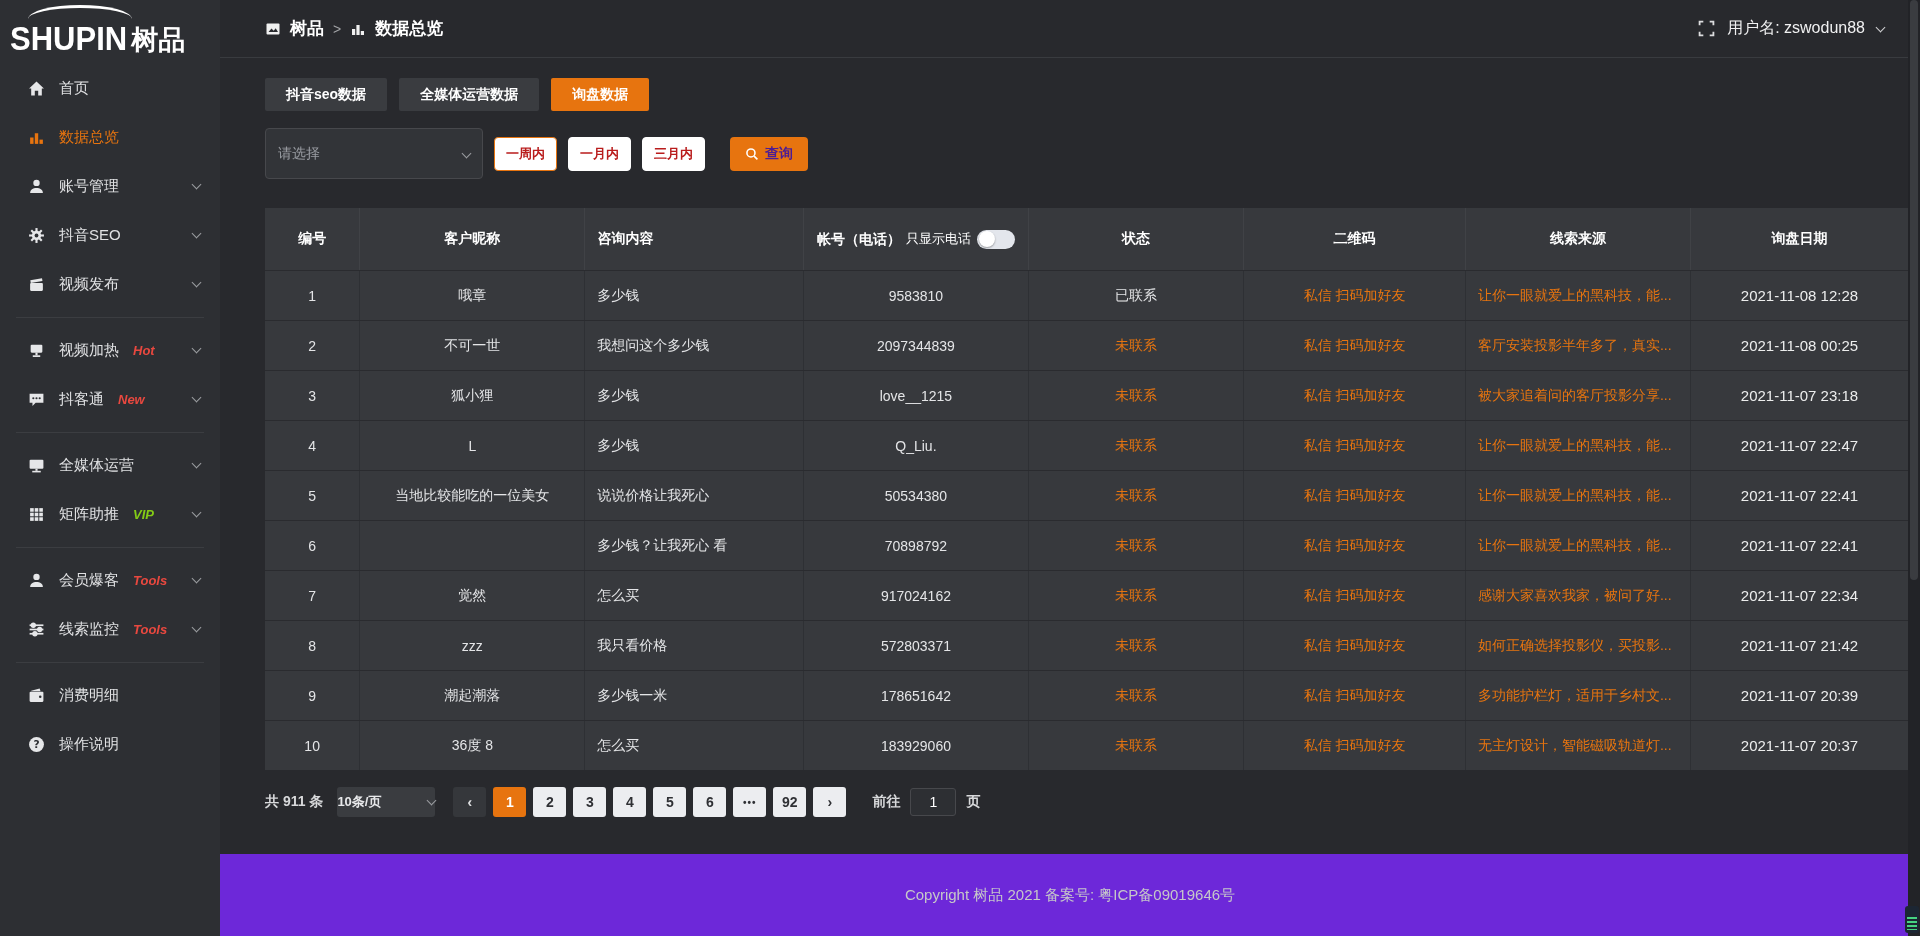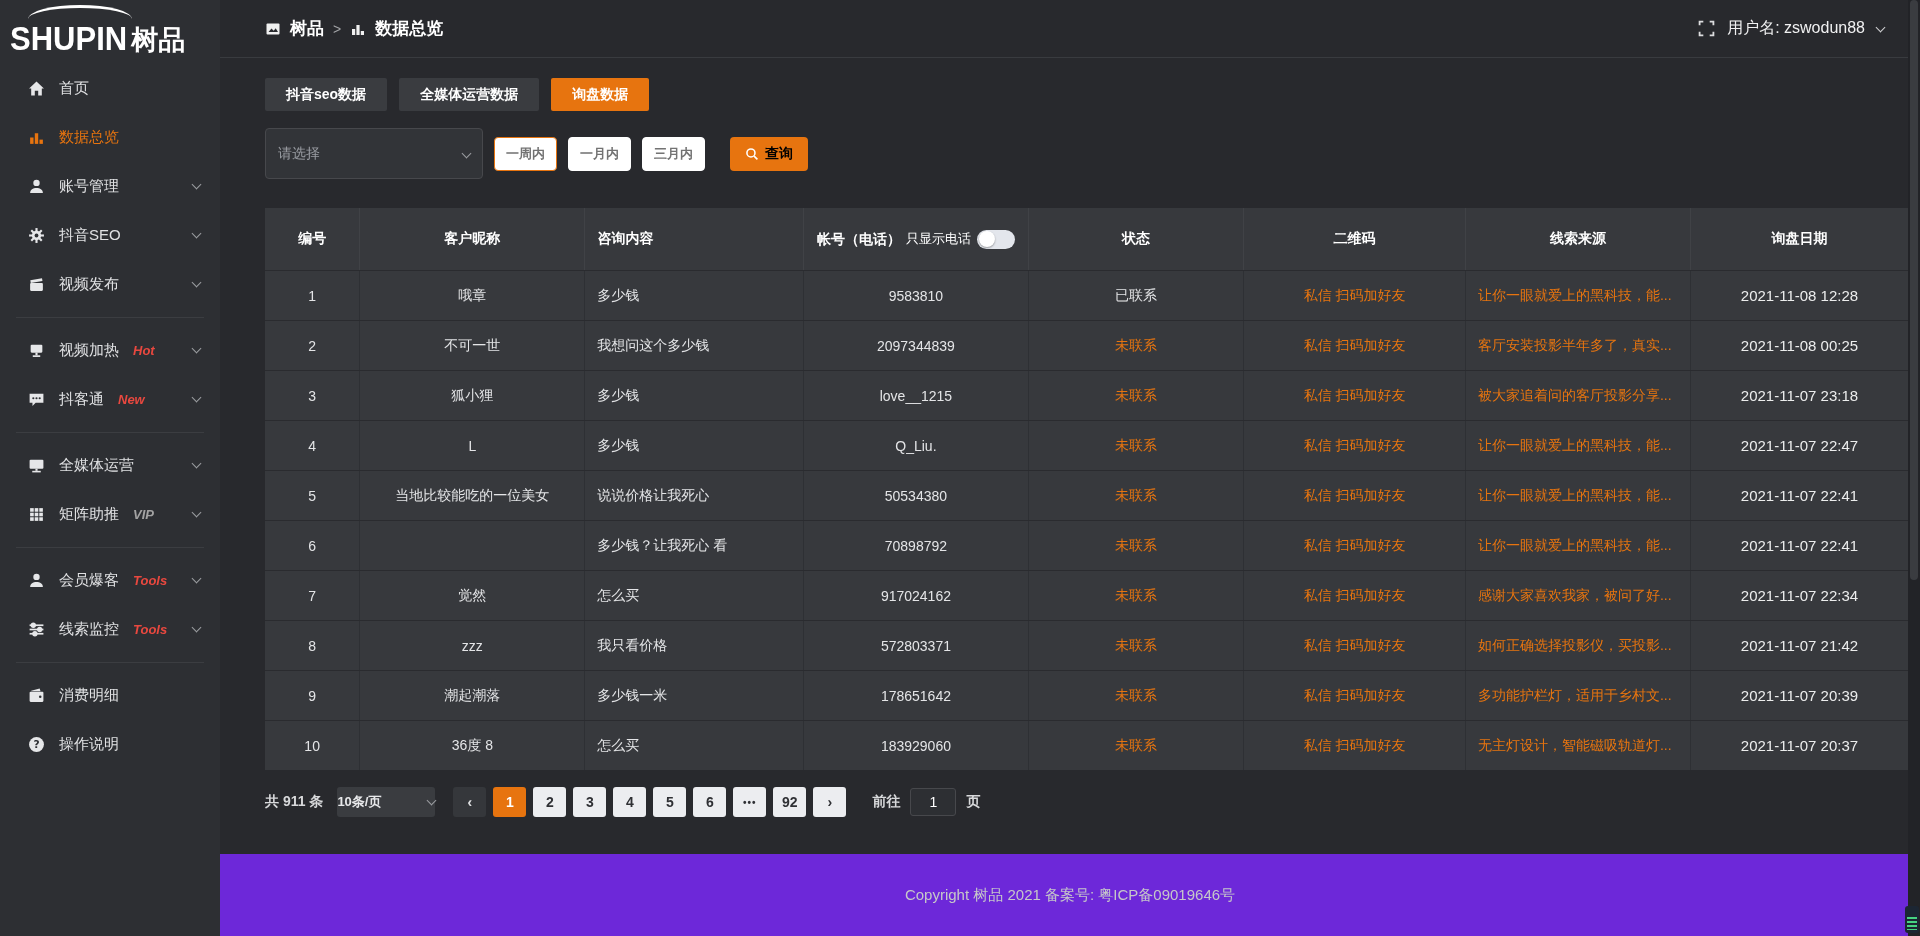--- a/index.html
+++ b/index.html
@@ -14,21 +14,21 @@
   .logo-arc { position:absolute; top:5px; left:28px; width:104px; height:14px;
     border-top:3px solid #fff; border-radius:50% 50% 0 0 / 100% 100% 0 0; }
   .logo-en { font-size:31px; font-weight:900; letter-spacing:0; color:#fff; transform:scaleY(1.05); }
   .logo-cn { font-size:27px; font-weight:900; color:#fff; margin-left:4px; }
   .nav { padding-top:6px; }
   .nav-item { height:49px; display:flex; align-items:center; padding:0 20px 0 28px;
     font-size:15px; color:#e0e1e3; cursor:pointer; }
   .nav-item .nicon { width:17px; height:17px; margin-right:14px; color:#e6e7e9; flex-shrink:0; }
   .nav-item.active, .nav-item.active .nicon { color:#e7740f; }
   .badge { font-style:italic; font-weight:bold; font-size:13px; margin-left:14px; }
-  .b-red { color:#e8483f; } .b-gold { color:#a3a3a3; }
+  .b-red { color:#e8483f; } .b-gold { color:#84cc16; }
   .chev { width:7px; height:7px; border-right:1.5px solid #9b9da1; border-bottom:1.5px solid #9b9da1;
     transform:rotate(45deg); margin-left:auto; margin-top:-4px; }
   .divider { height:1px; background:#3b3d41; margin:8px 16px; }
   
   .main { flex:1; display:flex; flex-direction:column; height:100%; }
   .main-header { height:58px; flex-shrink:0; display:flex; align-items:center;
     justify-content:space-between; padding:0 36px 0 45px; border-bottom:1px solid #393b3f; }
   .crumb { display:flex; align-items:center; gap:9px; font-size:17px; font-weight:bold; color:#fff; }
   .crumb .cicon { width:16px; height:16px; color:#f0f0f0; }
   .crumb-sep { color:#a2a3a6; font-size:14px; font-weight:normal; }
@@ -42,25 +42,25 @@
   .tab { height:33px; padding:0 21px; display:flex; align-items:center; background:#3a3c40;
     color:#fff; font-size:14px; font-weight:bold; border-radius:2px; cursor:pointer; }
   .tab.active { background:#e7740f; }
   
   .filters { display:flex; align-items:center; margin-top:17px; }
   .select { width:218px; height:51px; background:#323438; border:1px solid #47484c; border-radius:4px;
     display:flex; align-items:center; justify-content:space-between; padding:0 12px;
     color:#9a9da3; font-size:14px; cursor:pointer; }
   .select .chev { margin:0 0 0 8px; }
   .range-btn { height:34px; padding:0 11px; margin-left:11px; display:flex; align-items:center;
-    background:#fff; color:#737373; border:1px solid #fff; border-radius:4px; font-size:13px;
+    background:#fff; color:#b91c1c; border:1px solid #fff; border-radius:4px; font-size:13px;
     font-weight:bold; cursor:pointer; }
   .range-btn.active { border:1px solid #e7740f; }
   .search-btn { height:34px; padding:4px 15px; margin-left:25px; display:flex; align-items:center; gap:6px;
-    background:#e7740f; color:#000000; border-radius:4px; font-size:14px; font-weight:bold; cursor:pointer; }
+    background:#e7740f; color:#4c1d95; border-radius:4px; font-size:14px; font-weight:bold; cursor:pointer; }
   .mag { width:14px; height:14px; }
   
   .table { margin-top:29px; }
   .thead { display:flex; height:62px; background:#37393d; font-size:14px; color:#fff; font-weight:bold;justify-content:center; }
   .th { display:flex; align-items:center; justify-content:center; border-right:1px solid #404246; padding:0 12px; }
   .th:last-child { border-right:none; }
   .trow { display:flex; height:50px; background:#37393d; border-top:1px solid #2a2b2f; font-size:14px; }
   .td { display:flex; align-items:center; justify-content:center; border-right:1px solid #2e3034;
     padding:0 12px; overflow:hidden; white-space:nowrap; }
   .td:last-child { border-right:none; }

